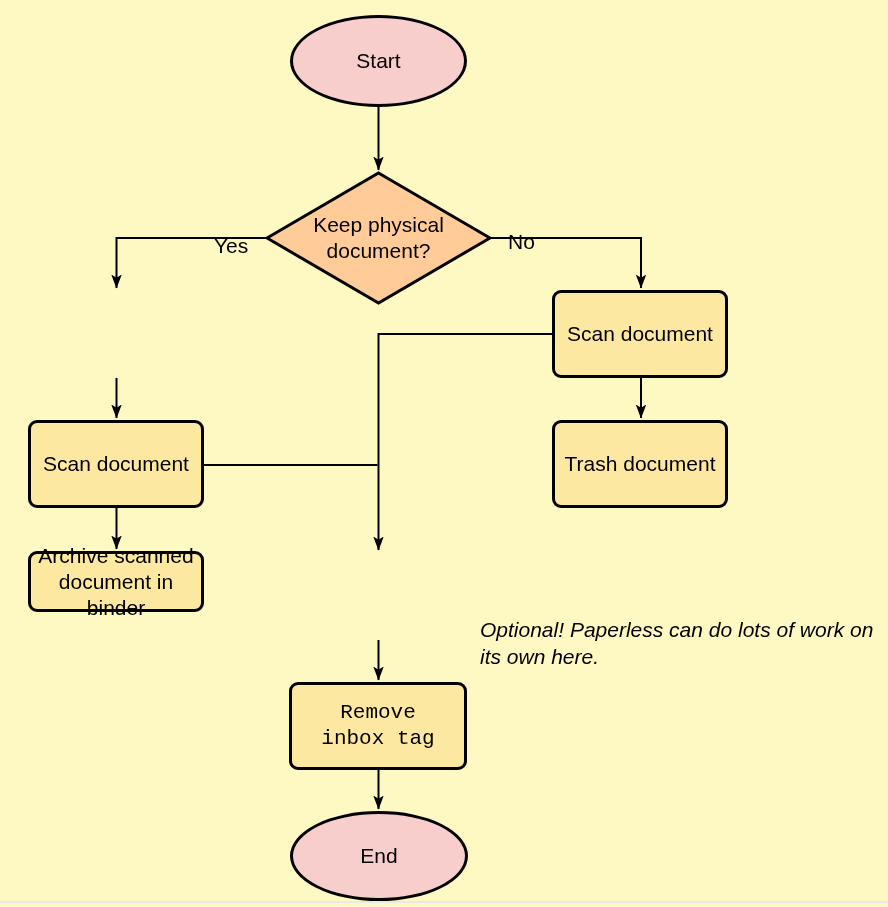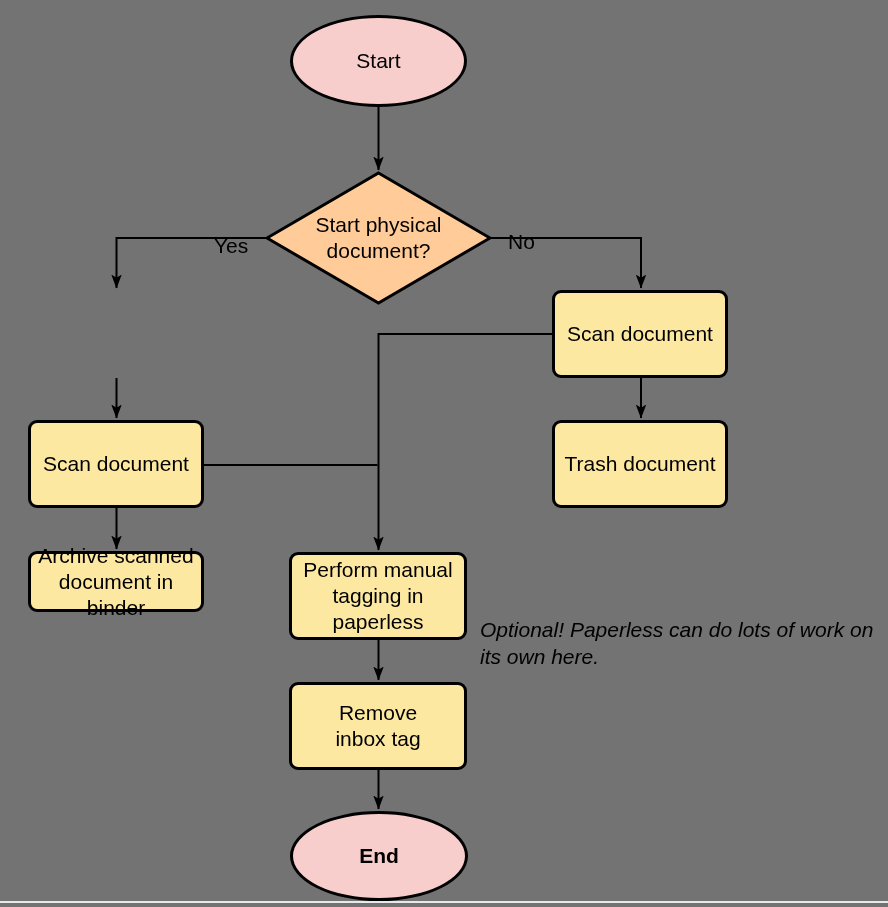--- a/index.html
+++ b/index.html
@@ -1,21 +1,21 @@
 <!DOCTYPE html>
 <html style="--terminal_fill: #f8cecc; --decision_fill: #ffcc99; --process_fill: #fde8a2; --stroke: #000000; --page_edge: #e9e9e9;"><head>
 <meta charset="utf-8">
 <title>Flowchart</title>
 <style>
   html, body { margin: 0; padding: 0; background: #ffffff; }
   .canvas {
     position: relative;
     width: 888px;
     height: 907px;
-    background: #737373;
+    background: #fef9c3;
     font-family: "Liberation Sans", sans-serif;
     color: #000000;
     overflow: hidden;
   }
   .edges {
     position: absolute;
     left: 0; top: 0;
     width: 888px; height: 907px;
     pointer-events: none;
   }
@@ -97,21 +97,21 @@
   </svg>
 
   <div class="node terminal" style="left:290px; top:15px; width:177px; height:92px;">
     <span>Start</span>
   </div>
 
   <div class="node diamond" style="left:265px; top:171px; width:227px; height:134px;">
     <svg viewBox="0 0 227 134">
       <polygon points="113.5,2 225,67 113.5,132 2,67" style="fill:var(--decision_fill,#ffcc99); stroke:var(--stroke,#000); stroke-width:3;"></polygon>
     </svg>
-    <span>Start physical
+    <span>Keep physical
 document?</span>
   </div>
 
   <div class="edge-label" style="left:214px; top:210px;">
     <span>Yes</span>
   </div>
 
   <div class="edge-label" style="left:508px; top:206px;">
     <span>No</span>
   </div>
@@ -128,35 +128,30 @@
   </div>
 
   <div class="node process" style="left:552px; top:290px; width:176px; height:88px;">
     <span>Scan document</span>
   </div>
 
   <div class="node process" style="left:552px; top:420px; width:176px; height:88px;">
     <span>Trash document</span>
   </div>
 
-  <div class="node process" style="left:289px; top:552px; width:178px; height:88px;">
-    <span>Perform manual
-tagging in
-paperless</span>
-  </div>
 
   <div class="note" style="left:480px; top:589px; width:410px;">
     <span>Optional! Paperless can do lots of work on
 its own here.</span>
   </div>
 
-  <div class="node process" style="left:289px; top:682px; width:178px; height:88px;">
+  <div class="node process" style="left:289px; top:682px; width:178px; height:88px;font-family:Liberation Mono, monospace;">
     <span>Remove
 inbox tag</span>
   </div>
 
-  <div class="node terminal" style="left:290px; top:811px; width:178px; height:90px;font-weight:bold;">
+  <div class="node terminal" style="left:290px; top:811px; width:178px; height:90px;">
     <span>End</span>
   </div>
 
   <div class="page-edge" style="top:901px;"></div>
 
 </div>
 
 </body></html>

